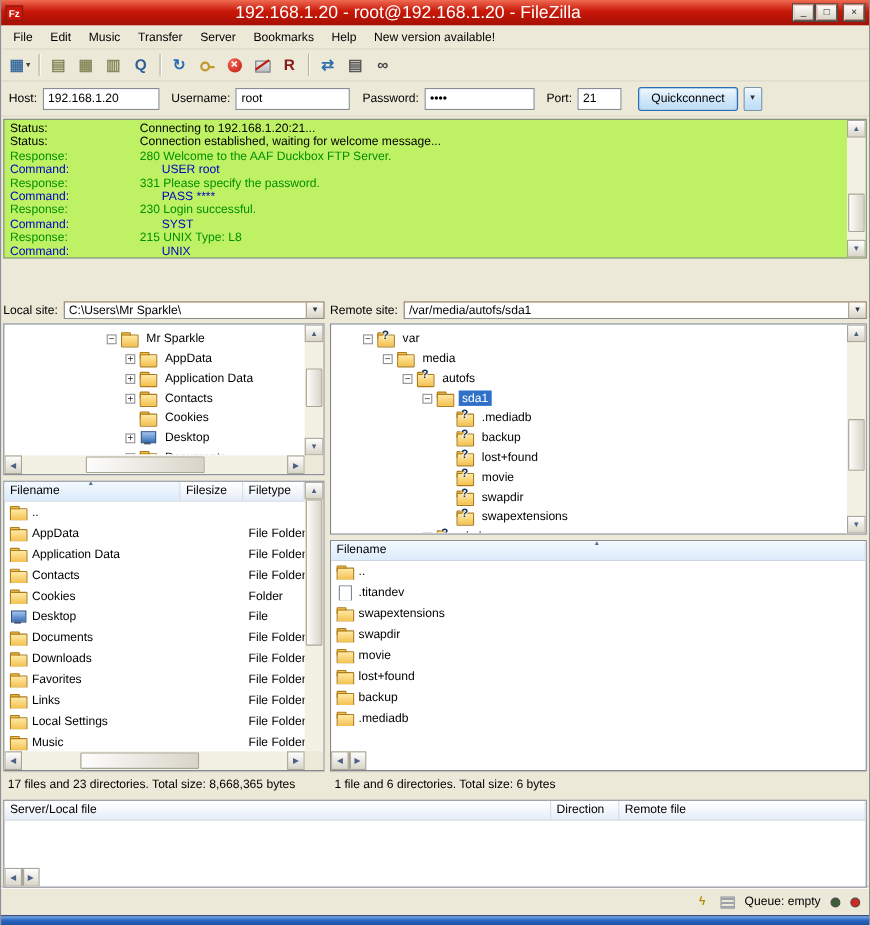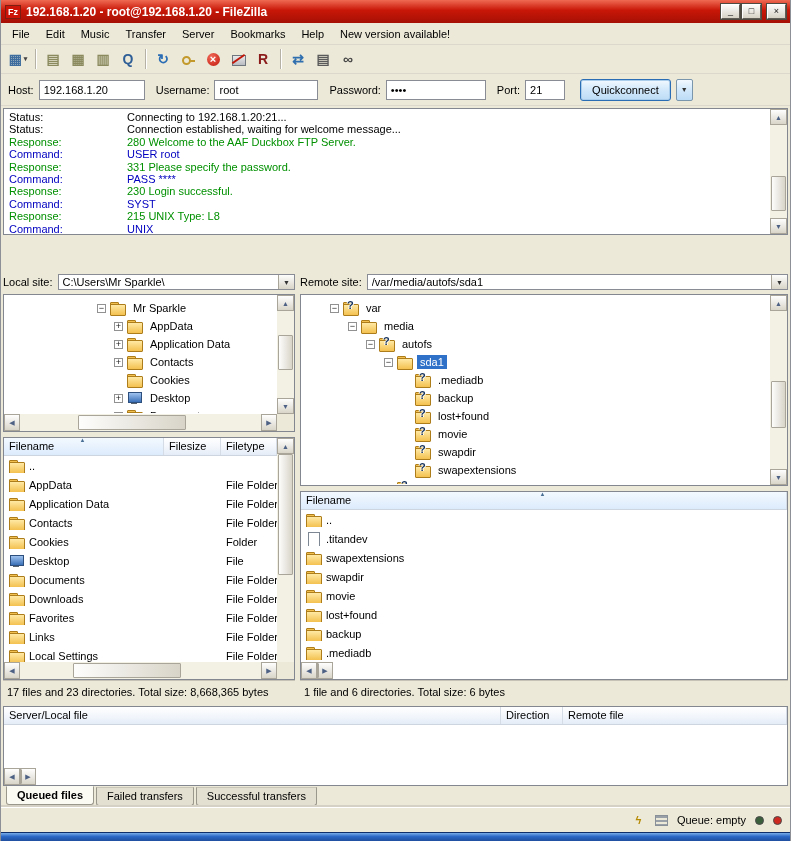--- a/index.html
+++ b/index.html
@@ -6,21 +6,21 @@
   html,body { background:#9aa7b8; }
   .window {
     width:791px; height:841px; margin:0 auto; position:relative;
     background:#ece9d8; font:11px "Liberation Sans", sans-serif; color:#000;
     display:flex; flex-direction:column; overflow:hidden;
     border-left:1px solid #8d9097; border-right:1px solid #8d9097;
   }
   
   .titlebar { height:23px; flex:0 0 23px; background:linear-gradient(#ef6a52,#c81708 45%,#a51004); display:flex; align-items:center; padding:0 4px; gap:5px; }
   .app-icon { width:16px; height:14px; background:#cc1408; border:1px solid #7d1d12; color:#fff; font-weight:bold; font-size:9px; display:flex; align-items:center; justify-content:center; }
-  .title-text { color:#fff; font-weight:bold; font-size:12px; flex:1; white-space:nowrap; overflow:hidden; }
+  .title-text { color:#fff; font-weight:normal; font-size:16px; flex:1; white-space:nowrap; overflow:hidden;text-align:center; }
   .win-btns { display:flex; gap:2px; align-items:center; }
   .wbtn { width:19px; height:15px; background:linear-gradient(#fdfcfb,#d6d2c6); border:1px solid; border-color:#ffffff #5f5d55 #5f5d55 #ffffff; outline:1px solid #4d4a42; font-size:9px; line-height:12px; text-align:center; color:#1a1a1a; }
   .wbtn.close { margin-left:4px; }
   
   .menubar { height:22px; flex:0 0 22px; display:flex; align-items:center; padding:0 3px; border-bottom:1px solid #dcd8cc; }
   .menu-item { padding:3px 8px; white-space:nowrap; }
   .toolbar { height:29px; flex:0 0 29px; display:flex; align-items:center; padding:0 5px; gap:1px; border-bottom:1px solid #dcd8cc; }
   .tbtn { min-width:24px; height:22px; display:flex; align-items:center; justify-content:center; font-size:14px; font-weight:bold; border:1px solid transparent; border-radius:2px; padding:0 1px; }
   .tdrop { font-size:7px; color:#444; margin-left:2px; }
   .tsep { width:1px; height:20px; background:#b5b1a4; box-shadow:1px 0 0 #fff; margin:0 4px; }
@@ -31,27 +31,27 @@
   .mi-cancel::after { content:"×"; position:absolute; left:0; top:0; width:15px; text-align:center; color:#fff; font-weight:bold; font-size:11px; line-height:15px; }
   .mi-disconnect::before { content:""; position:absolute; left:1px; top:3px; width:12px; height:9px; background:linear-gradient(#e9e9ea,#b9bcc2); border:1px solid #70767e; }
   .mi-disconnect::after { content:""; position:absolute; left:0; top:6px; width:15px; height:2px; background:#c01709; transform:rotate(-35deg); }
   
   .quickbar { height:32px; flex:0 0 32px; display:flex; align-items:center; gap:5px; padding:0 7px; border-bottom:1px solid #dcd8cc; }
   .qlabel { white-space:nowrap; }
   .qinput { height:20px; border:1px solid #898c95; background:#fff; font:11px "Liberation Sans",sans-serif; padding:1px 4px; }
   .qc-btn { height:22px; padding:0 11px; font:11px "Liberation Sans",sans-serif; background:linear-gradient(#f2f9ff,#d4e9fb 45%,#bcdcf6); border:1px solid #2a6db5; border-radius:3px; box-shadow:inset 0 0 0 1px #a9cdea; margin-left:10px; }
   .qc-drop { height:22px; width:17px; background:linear-gradient(#f2f9ff,#d4e9fb 45%,#bcdcf6); border:1px solid #7a96ad; border-radius:2px; font-size:7px; color:#333; display:flex; align-items:center; justify-content:center; }
   
-  .log { height:127px; flex:0 0 127px; margin:2px; background:#ffffff; border:1px solid #828790; position:relative; overflow:hidden; }
+  .log { height:127px; flex:0 0 127px; margin:2px; background:#bef264; border:1px solid #828790; position:relative; overflow:hidden; }
   .log-lines { position:absolute; top:1px; left:1px; right:18px; bottom:1px; padding:1px 0 0 4px; overflow:hidden; }
   .log-line { display:flex; line-height:12.4px; white-space:nowrap; }
   .log-label { width:118px; flex:0 0 118px; }
   .t-status { color:#000; }
   .t-response { color:#009000; }
-  .t-command { color:#0000c0; }
+  .t-command { color:#0000c0;gap:20px; }
   
   .sb { background:#f3f1e4; display:flex; }
   .sb.v { position:absolute; top:0; right:0; bottom:0; width:17px; flex-direction:column; }
   .sb.h { position:absolute; left:0; bottom:0; height:17px; flex-direction:row; }
   .sb-btn { flex:0 0 16px; background:linear-gradient(#fefefe,#d9d5c9); border:1px solid #a9a598; color:#4d6185; font-size:7px; display:flex; align-items:center; justify-content:center; }
   .sb-track { flex:1; position:relative; }
   .sb-thumb { position:absolute; background:linear-gradient(90deg,#fdfdfc,#d8d4c8); border:1px solid #a9a598; border-radius:1px; }
   .sb.v .sb-thumb { left:1px; right:1px; }
   .sb.h .sb-thumb { top:1px; bottom:1px; }
   .sb-corner { position:absolute; right:0; bottom:0; width:17px; height:17px; background:#ece9d8; }
@@ -559,25 +559,20 @@
       <div class="sb h">
           <span class="sb-btn">◀</span>
           <span class="sb-track">
             <span class="sb-thumb" style="left:3%;width:58%"></span>
           </span>
           <span class="sb-btn">▶</span>
         </div>
     </div>
   </div>
 
-  <div class="tabs" id="queue-tabs">
-      <span class="tab active">Queued files</span>
-      <span class="tab">Failed transfers</span>
-      <span class="tab">Successful transfers</span>
-    </div>
 
   <div class="statusbar">
     <span class="sb-right">
       <span class="status-icon">ϟ</span>
       <span class="mi-bars"></span>
       <span>Queue: empty</span>
       <span class="led" id="led-0" style="background: rgb(58, 95, 58);"></span>
       <span class="led" id="led-1" style="background: rgb(207, 42, 33);"></span>
     </span>
   </div>

